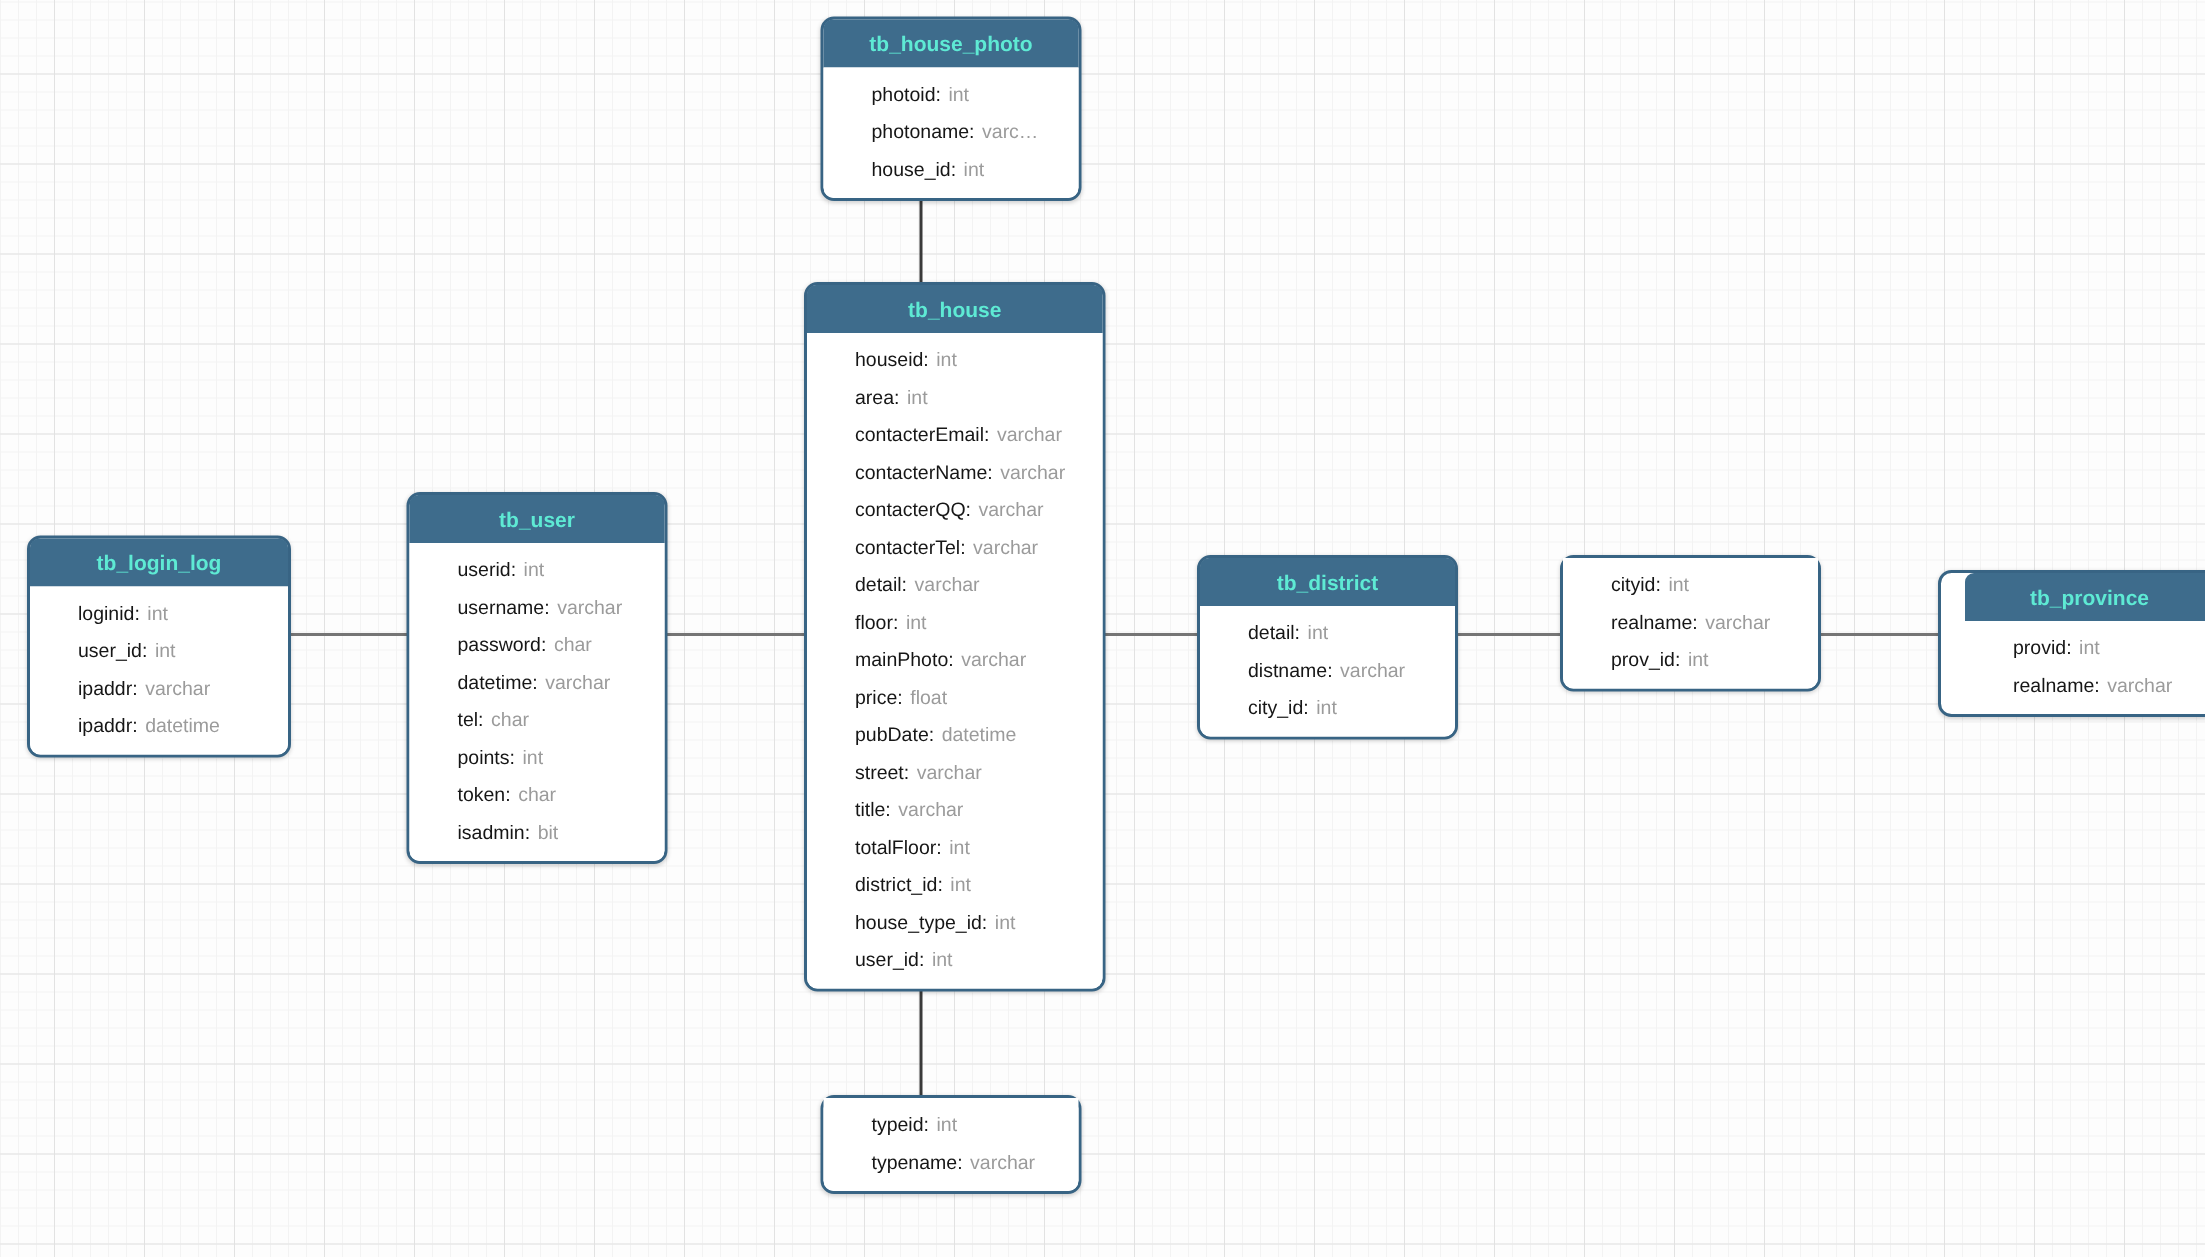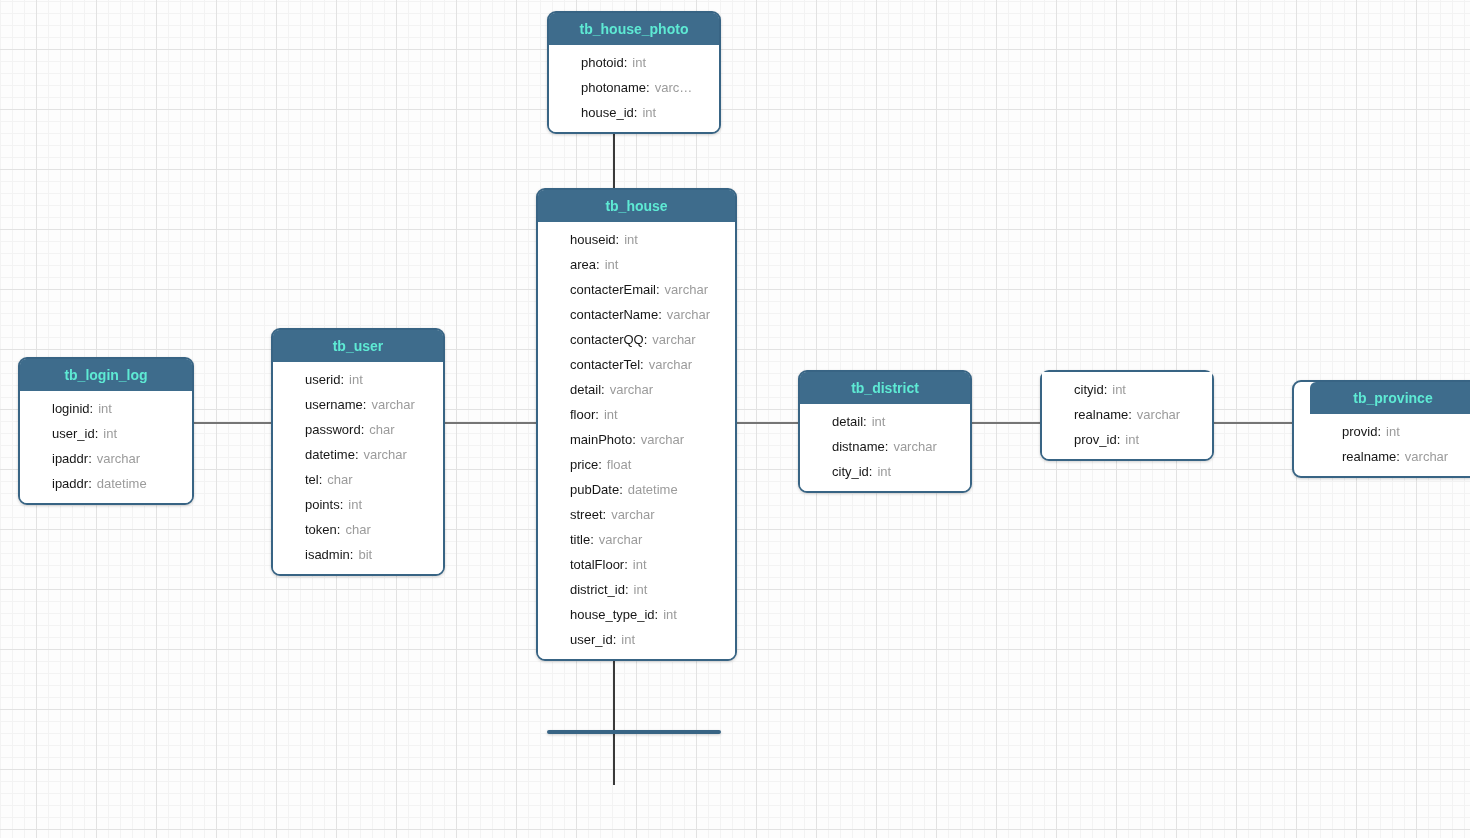--- a/index.html
+++ b/index.html
@@ -230,14 +230,22 @@
     <div class="tbl-body">
         <div class="field-row">
     <span class="f-name">provid</span><span class="f-type">int</span>
   </div>
         <div class="field-row">
     <span class="f-name">realname</span><span class="f-type">varchar</span>
   </div>
       </div>
   </div>
     <div class="table-card" style="left: 547px; top: 730px; width: 170px;">
+    <div class="tbl-body">
+        <div class="field-row">
+    <span class="f-name">typeid</span><span class="f-type">int</span>
+  </div>
+        <div class="field-row">
+    <span class="f-name">typename</span><span class="f-type">varchar</span>
+  </div>
+      </div>
   </div>
   </div>
 
 </body></html>

